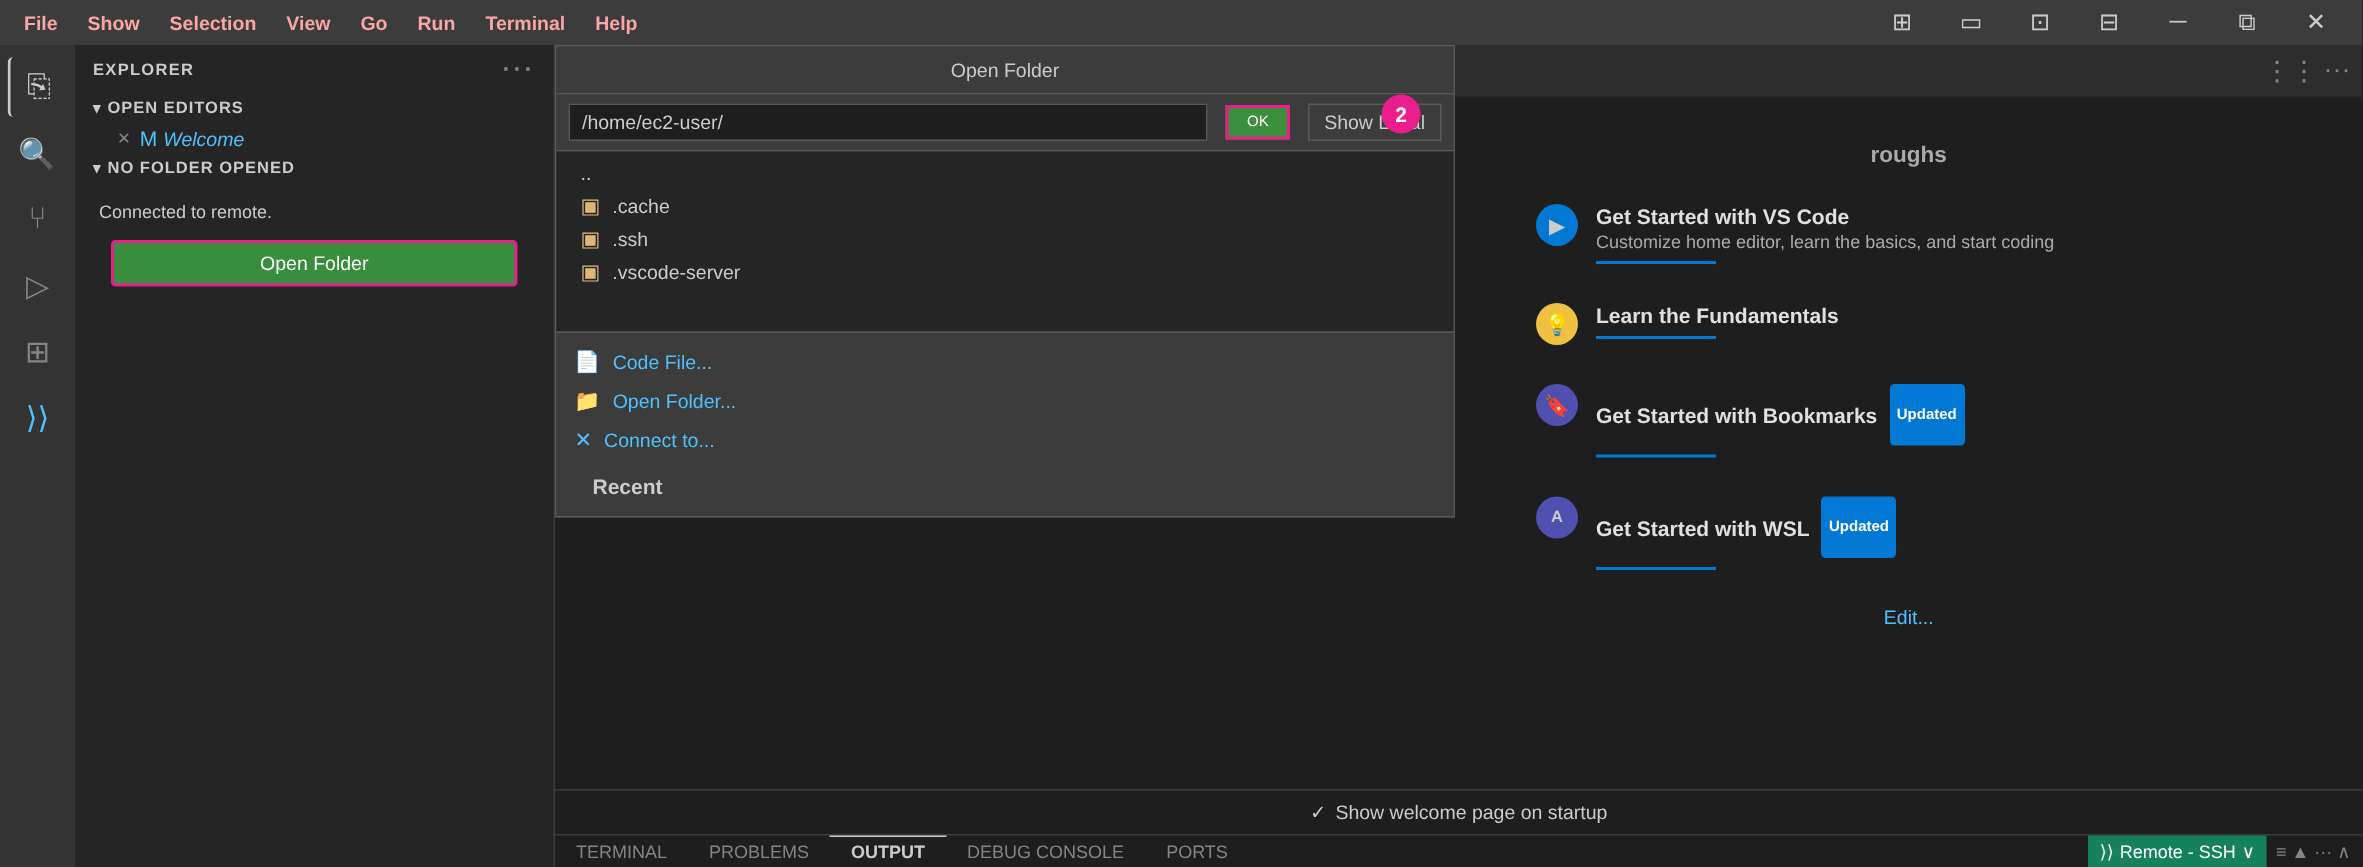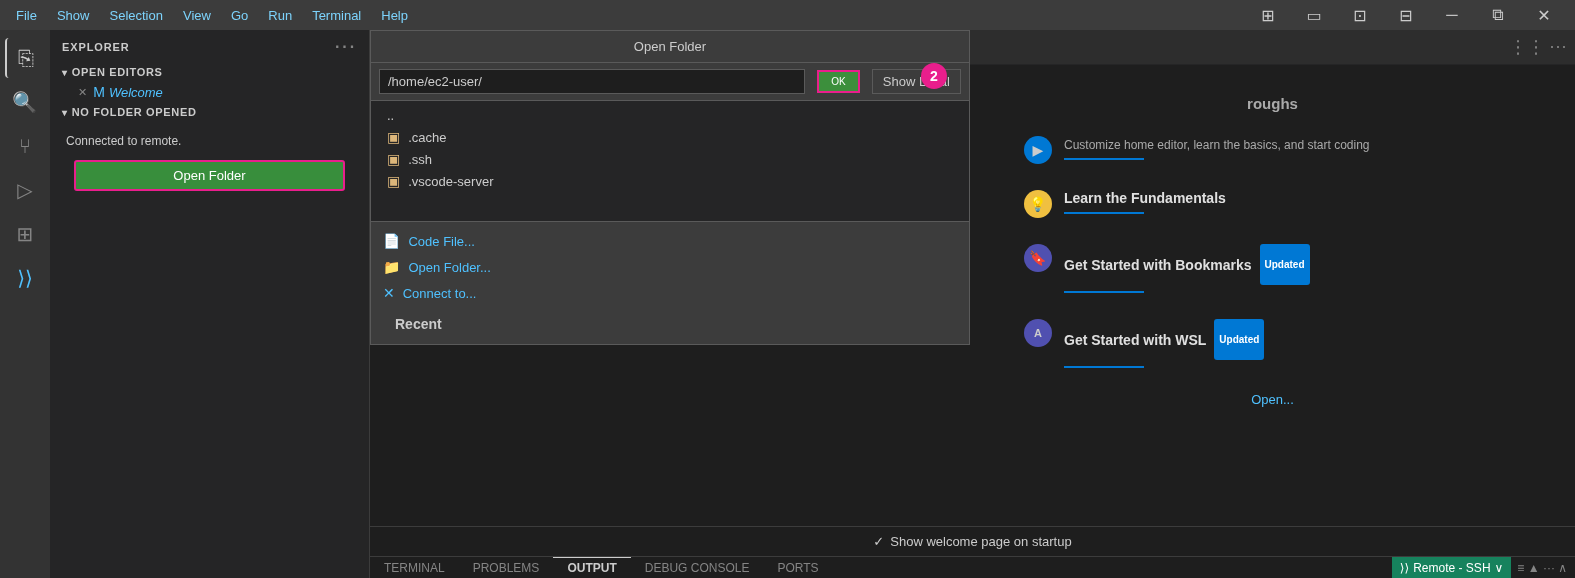--- a/index.html
+++ b/index.html
@@ -20,24 +20,25 @@
       background: #3c3c3c;
       height: 30px;
       display: flex;
       align-items: center;
       padding: 0 8px;
       gap: 4px;
       flex-shrink: 0;
     }
     .menubar-item {
       padding: 2px 8px;
-      color: #7dd3fc;
+      color: #fca5a5;
       cursor: pointer;
       font-size: 13px;
       border-radius: 3px;
+      font-weight: bold;
     }
 
     
     .window-controls {
       margin-left: auto;
       display: flex;
       gap: 0;
     }
     .win-btn {
       width: 46px;
@@ -573,20 +574,21 @@
       </div>
     </div>
 
     <div class="welcome-content" style="margin-left: 600px;">
       <div class="walkthrough-section">
         <div class="walkthrough-title">roughs</div>
 
         <div class="walkthrough-item">
           <div class="walkthrough-item-icon wi-blue">▶</div>
           <div class="walkthrough-item-content">
+            <div class="wi-title">Get Started with VS Code</div>
             <div class="wi-sub">Customize home editor, learn the basics, and start coding</div>
             <div class="wi-bar"></div>
           </div>
         </div>
 
         <div class="walkthrough-item">
           <div class="walkthrough-item-icon wi-yellow">💡</div>
           <div class="walkthrough-item-content">
             <div class="wi-title">Learn the Fundamentals</div>
             <div class="wi-bar"></div>
@@ -608,21 +610,21 @@
           <div class="walkthrough-item-icon wi-wsl" style="font-size:11px;font-weight:bold;">A</div>
           <div class="walkthrough-item-content">
             <div class="wi-title">
               <span>Get Started with WSL</span>
               <span class="badge-updated">Updated</span>
             </div>
             <div class="wi-bar"></div>
           </div>
         </div>
 
-        <div class="more-link">Open...</div>
+        <div class="more-link">Edit...</div>
       </div>
     </div>
 
     <div style="position:absolute;bottom:22px;left:0;right:0;height:30px;display:flex;align-items:center;justify-content:center;background:#1e1e1e;border-top:1px solid #3c3c3c;">
       <span style="margin-right:6px;color:#cccccc;">✓</span>
       <span style="font-size:13px;color:#cccccc;">Show welcome page on startup</span>
     </div>
 
     <div class="bottom-tabs" style="position:absolute;bottom:0;left:0;right:0;">
       <div class="bottom-tab">TERMINAL</div>

